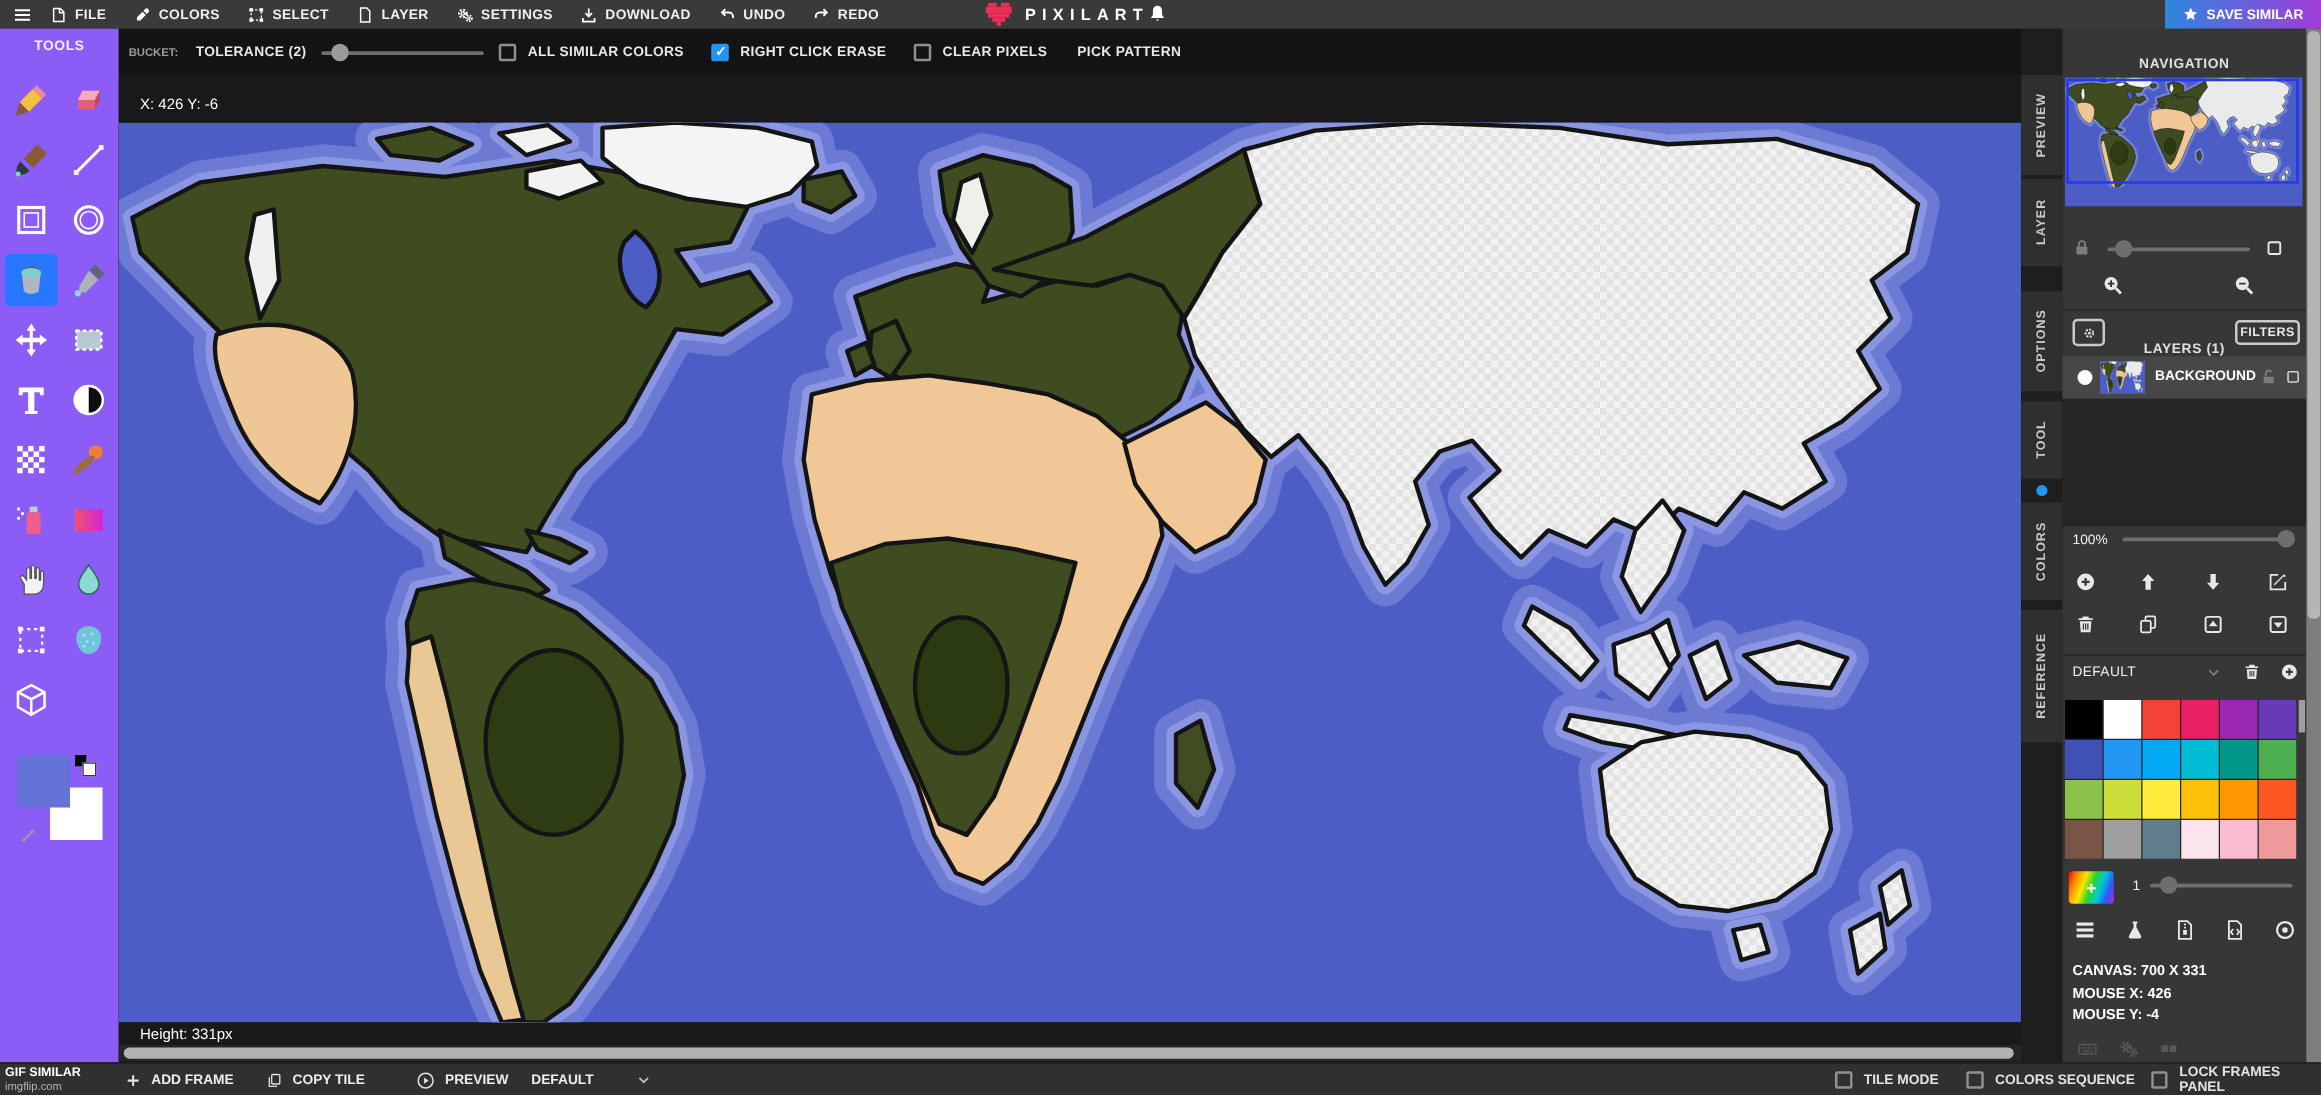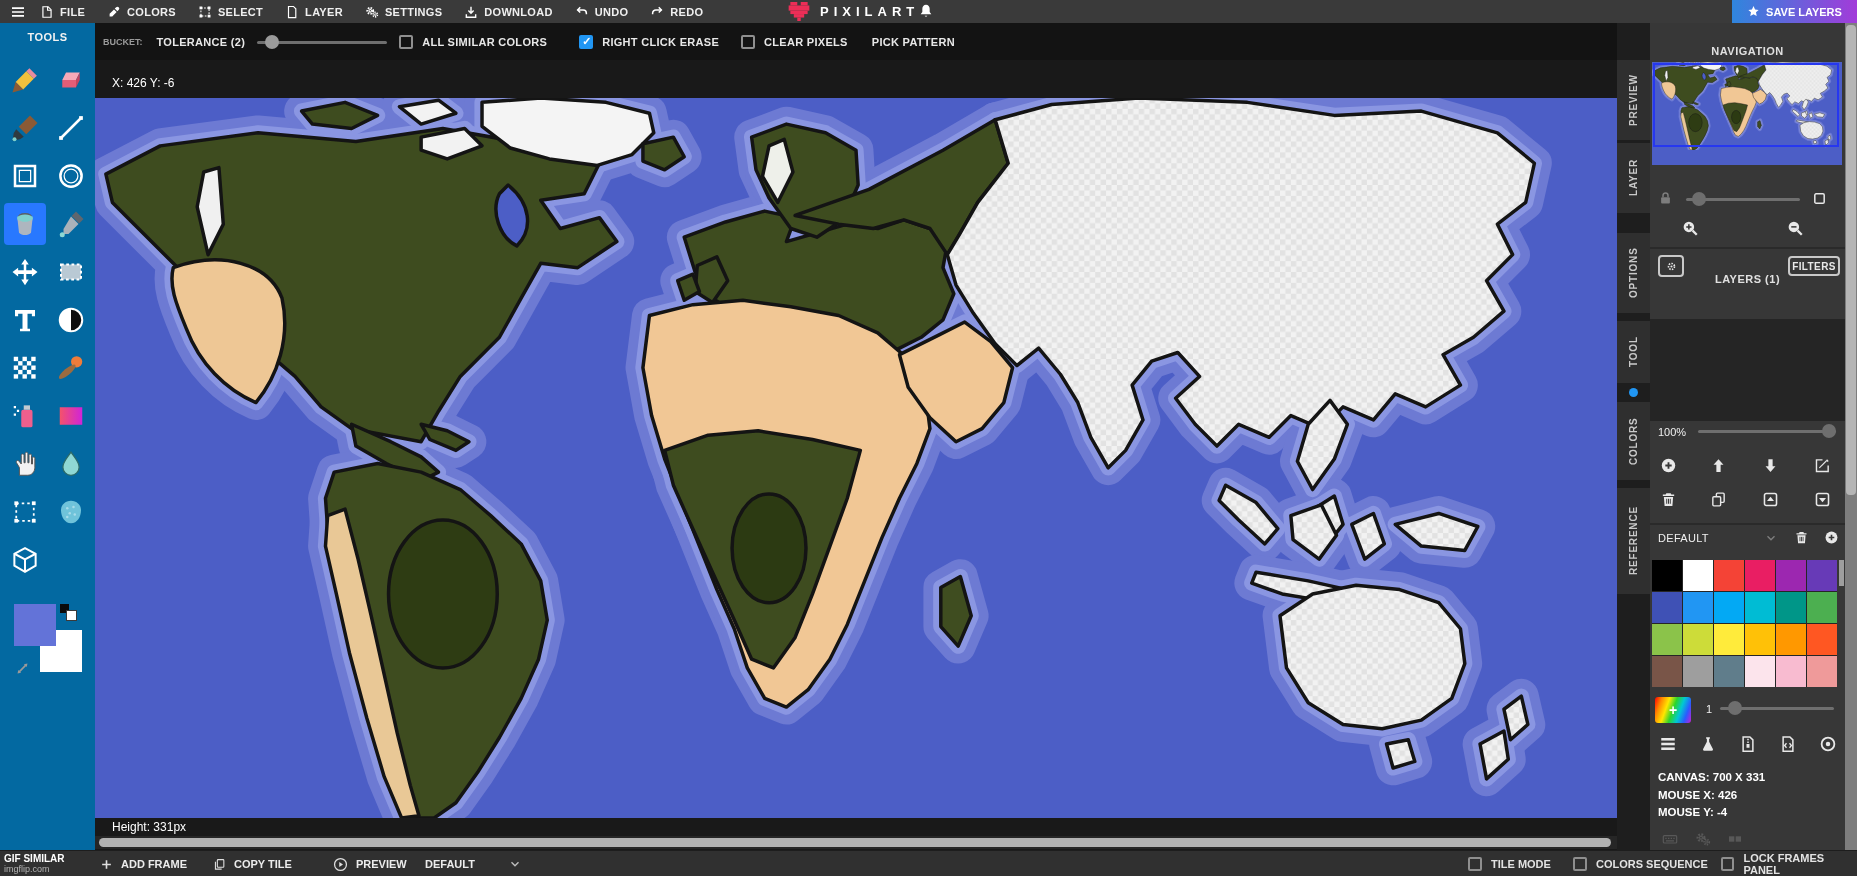--- a/index.html
+++ b/index.html
@@ -12,21 +12,21 @@
   .mi{width:14px;height:14px;color:#fff;}
   #menu{left:40px;top:0;height:23px;display:flex;gap:22px;align-items:center;}
   #hamburger{left:10px;top:4px;width:16px;height:16px;color:#fff;}
   #brand{left:788px;top:0;height:23px;display:flex;align-items:center;gap:10px;}
   #brand .heart{width:22px;height:19px;color:#ec2e57;}
   #brand .btxt{font-size:13px;font-weight:bold;letter-spacing:5px;color:#fff;}
   #bell{left:918px;top:3px;width:16px;height:16px;color:#fff;}
   #savebtn{left:1732px;top:0;width:125px;height:23px;background:linear-gradient(90deg,var(--save1),var(--save2));display:flex;align-items:center;justify-content:center;gap:6px;font-size:11px;font-weight:bold;color:#fff;cursor:pointer;}
   #savebtn .st{width:13px;height:13px;}
   
-  #toolspanel{left:0;top:23px;width:95px;height:827px;background:#0369a1;border-right:1px solid #2e2e2e;}
+  #toolspanel{left:0;top:23px;width:95px;height:827px;background:#8b5cf6;border-right:1px solid #2e2e2e;}
   #toolstitle{left:0;top:8px;width:95px;text-align:center;font-size:11px;font-weight:bold;color:#f2f2f2;letter-spacing:.5px;}
   #toolgrid{left:2px;top:33px;display:grid;grid-template-columns:46px 46px;grid-auto-rows:48px;justify-items:center;align-items:center;}
   .tcell{width:42px;height:42px;display:flex;align-items:center;justify-content:center;border-radius:4px;cursor:pointer;}
   .tcell.active{background:var(--buckethl);}
   .ti{width:30px;height:30px;}
   #prim{left:14px;top:581px;width:42px;height:42px;z-index:2;cursor:pointer;}
   #sec{left:40px;top:607px;width:42px;height:42px;background:#fff;z-index:1;cursor:pointer;}
   #miniswap{left:60px;top:581px;width:16px;height:16px;z-index:3;cursor:pointer;}
   #miniswap .b1{position:absolute;left:0;top:0;width:9px;height:9px;background:#0a0a0a;}
   #miniswap .b2{position:absolute;left:6px;top:6px;width:9px;height:9px;background:#fff;border:1px solid #3a3a3a;}
@@ -484,21 +484,21 @@
         </svg>
       <span class="btxt">PIXILART</span>
     </div>
     <svg id="bell" class="abs ic">
         <use href="#i-bell"></use>
       </svg>
     <div id="savebtn" class="abs">
       <svg class="st ic">
           <use href="#i-star"></use>
         </svg>
-      <span>SAVE LAYERS</span>
+      <span>SAVE SIMILAR</span>
     </div>
   </div>
 
   <div id="toolspanel" class="abs">
     <div id="toolstitle" class="abs">TOOLS</div>
     <div id="toolgrid" class="abs">
       <div class="tcell">
           <svg class="ti ic">
             <use href="#t-pencil"></use>
           </svg>
@@ -619,21 +619,21 @@
     <span class="small" style="margin-left:8px">BUCKET:</span>
     <span class="lbl" style="margin-left:14px">TOLERANCE (2)</span>
     <div class="slider" style="width:130px;margin-left:12px">
         <div class="track"></div>
         <div class="knob" style="left:8px"></div>
       </div>
     <div class="cbrow" style="margin-left:12px">
         <div class="cb"></div>
         <span class="lbl">ALL SIMILAR COLORS</span>
       </div>
-    <div class="cbrow" style="margin-left:32px">
+    <div class="cbrow" style="margin-left:22px">
         <div class="cb on"></div>
         <span class="lbl">RIGHT CLICK ERASE</span>
       </div>
     <div class="cbrow" style="margin-left:22px">
         <div class="cb"></div>
         <span class="lbl">CLEAR PIXELS</span>
       </div>
     <span class="lbl" style="margin-left:24px">PICK PATTERN</span>
   </div>
 
@@ -689,20 +689,33 @@
     <div class="obtn" style="left:8px;top:232px;width:26px;height:22px">
         <svg class="ic" style="width:13px;height:13px">
           <use href="#i-gearbtn"></use>
         </svg>
       </div>
     <div class="abs ph" style="left:0;top:236px;width:195px;text-align:center">LAYERS (1)</div>
     <div class="obtn" style="left:138px;top:233px;width:52px;height:20px;font-size:10px;font-weight:bold;letter-spacing:.4px">
         <span>FILTERS</span>
       </div>
 
+    <div id="layeritem" class="abs">
+      <div class="abs" style="left:12px;top:11px;width:12px;height:12px;border-radius:50%;background:#fff"></div>
+      <div id="layerthumb" class="abs"><svg width="36" height="26">
+            <use href="#worldmap" width="36" height="26"></use>
+          </svg></div>
+      <div class="abs" style="left:74px;top:10px;font-size:11px;font-weight:bold;color:#fff">BACKGROUND</div>
+      <svg class="pbtn ic dim" style="left:158px;top:10px;width:14px;height:14px">
+          <use href="#i-unlock"></use>
+        </svg>
+      <svg class="pbtn ic" style="left:178px;top:10px;width:13px;height:13px;color:#cfcfcf">
+          <use href="#i-sq"></use>
+        </svg>
+    </div>
     <div id="layerslist" class="abs"></div>
 
     <div class="abs" style="left:8px;top:403px;font-size:11px;color:#f0f0f0">100%</div>
     <div class="slider" style="position:absolute;left:48px;top:401px;width:138px">
         <div class="track"></div>
         <div class="knob" style="left:124px;background:#6e6e6e"></div>
       </div>
 
     <svg class="pbtn ic" style="left:10px;top:434px;width:17px;height:17px">
         <use href="#i-pluscirc"></use>

